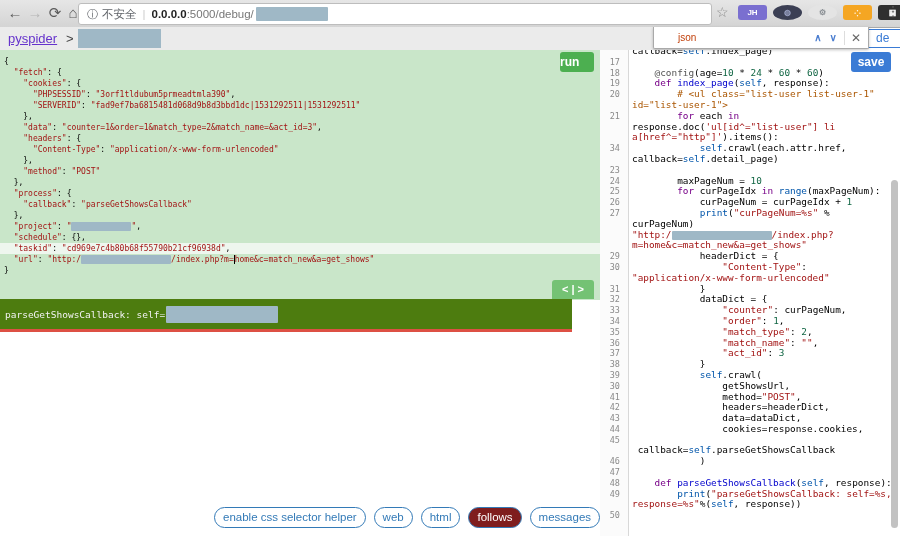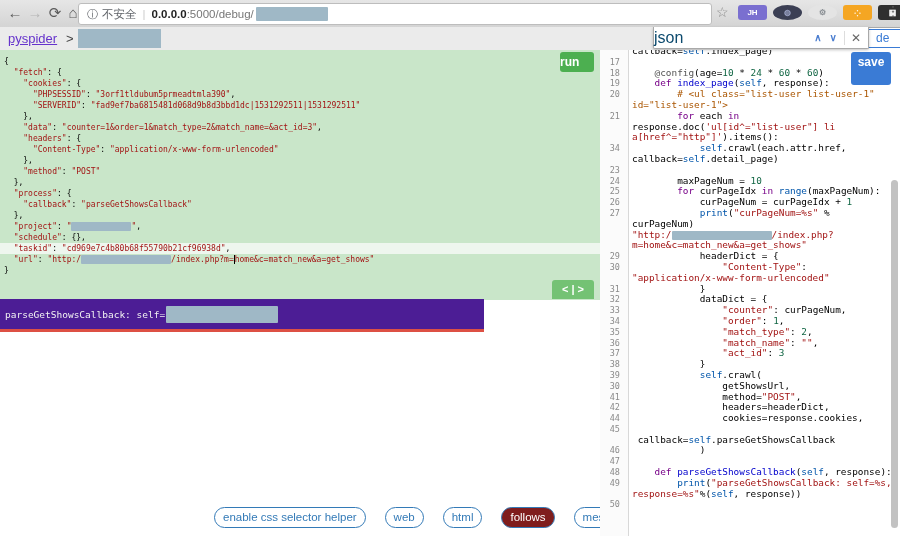--- a/index.html
+++ b/index.html
@@ -32,61 +32,61 @@
   #brand{position:absolute;left:8px;top:4px;font-size:13px;color:#6633cc;text-decoration:underline;}
   #brand-sep{position:absolute;left:66px;top:4px;font-size:13px;color:#444;}
   #header-redact{position:absolute;left:78px;top:2px;width:83px;height:19px;background:#9fb8c6;}
   #partial-btn{position:absolute;left:866px;top:2px;width:40px;height:17px;border:1px solid #3a7bd5;
                border-radius:3px;background:#fff;color:#3a7bd5;font-size:12px;padding-left:9px;line-height:17px;}
 
   
   #findbar{position:absolute;left:653px;top:27px;width:214px;height:21px;background:#fff;
            border:1px solid #a9a9a9;border-top:none;border-radius:0 0 2px 2px;
            box-shadow:0 1px 3px rgba(0,0,0,.25);display:flex;align-items:center;z-index:30;}
-  #find-query{flex:1;font-size:16px;color:#0c4a6e;padding-left:0;}
+  #find-query{flex:1;font-size:10px;color:#c2410c;padding-left:24px;}
   .chev{font-size:10px;color:#4d7fd0;padding:0 4px;font-weight:bold;}
   #find-div{width:1px;height:14px;background:#ddd;margin:0 3px;}
   #find-close{font-size:12px;color:#666;padding:0 7px 0 3px;}
 
   
   #leftpanel{position:absolute;left:0;top:50px;width:600px;height:486px;background:#fff;}
   #json-editor{position:absolute;left:0;top:0;width:600px;height:250px;background:#c9e6c9;overflow:hidden;}
   #json-lines{position:absolute;left:0;top:6px;width:600px;
               font-family:"DejaVu Sans Mono",monospace;font-size:8px;line-height:11px;}
   .jline{white-space:pre;padding-left:4px;height:11px;}
   .jline.hl{background:#eef6ee;}
   .jline .redact{height:9px;}
   .cursor{display:inline-block;width:1px;height:9px;background:#000;vertical-align:text-bottom;}
 
   #run-btn{position:absolute;right:6px;top:2px;width:34px;height:20px;background:#4caf50;color:#fff;
            font-size:12px;font-weight:bold;line-height:20px;border-radius:3px;}
   #nav-tab{position:absolute;right:6px;top:230px;width:42px;height:19px;background:#74c274;color:#fff;
            font-size:11px;text-align:center;line-height:19px;border-radius:3px 3px 0 0;font-weight:bold;}
 
-  #outputbar{position:absolute;left:0;top:249px;width:484px;height:30px;background:#4c1d95;
+  #outputbar{position:absolute;left:0;top:249px;width:572px;height:30px;background:#4d7c0f;
              border-bottom:3px solid #dd5044;display:flex;align-items:center;}
   #outputbar .txt{font-family:"DejaVu Sans Mono",monospace;font-size:9.5px;color:#f2f2f2;
                   white-space:pre;margin-left:5px;}
   #outputbar .redact{width:112px;height:17px;margin:0 1px;}
 
-  #tab-row{position:absolute;left:214px;top:457px;display:flex;gap:19px;}
+  #tab-row{position:absolute;left:214px;top:457px;display:flex;gap:8px;}
   .tabbtn{border:1px solid #337ab7;color:#337ab7;background:#fff;border-radius:12px;
           font-size:11.5px;padding:3px 8px;line-height:13px;white-space:nowrap;}
   .tabbtn.active{background:#7f1d1d;color:#fff;}
 
   
   #rightpanel{position:absolute;left:600px;top:50px;width:300px;height:486px;background:#fff;overflow:hidden;}
   #gutter-bg{position:absolute;left:0;top:0;width:28px;height:486px;background:#fbfbfb;border-right:1px solid #d8d8d8;}
   #code-rows{position:absolute;left:0;top:-4px;width:300px;
              font-family:"DejaVu Sans Mono",monospace;font-size:9.4px;line-height:10.8px;}
   .crow{display:flex;height:10.8px;white-space:pre;}
   .crow .num{width:20px;flex:none;text-align:right;padding-right:9px;color:#8a8a8a;font-size:8.5px;}
   .crow .src{flex:1;overflow:hidden;padding-left:3px;}
   .crow .redact{height:9px;}
-  #save-btn{position:absolute;right:9px;top:2px;width:40px;height:33px;background:#3a7bd5;color:#fff;
+  #save-btn{position:absolute;right:9px;top:2px;width:40px;height:20px;background:#3a7bd5;color:#fff;
             font-size:12px;font-weight:bold;text-align:center;line-height:20px;border-radius:3px;z-index:5;}
   #scroll-thumb{position:absolute;right:2px;top:130px;width:7px;height:348px;background:#c2c2c2;border-radius:4px;}
 
   
   .t-p{color:#000;}
   .t-s{color:#a21414;}
   .t-k{color:#770088;}
   .t-d{color:#0000cc;}
   .t-u{color:#116644;}
   .t-c{color:#aa5500;}
@@ -209,20 +209,21 @@
         <div class="crow"><span class="num">33</span><span class="src"><span class="t-p">                </span><span class="t-s">"counter"</span><span class="t-p">: curPageNum,</span></span></div>
         <div class="crow"><span class="num">34</span><span class="src"><span class="t-p">                </span><span class="t-s">"order"</span><span class="t-p">: </span><span class="t-u">1</span><span class="t-p">,</span></span></div>
         <div class="crow"><span class="num">35</span><span class="src"><span class="t-p">                </span><span class="t-s">"match_type"</span><span class="t-p">: </span><span class="t-u">2</span><span class="t-p">,</span></span></div>
         <div class="crow"><span class="num">36</span><span class="src"><span class="t-p">                </span><span class="t-s">"match_name"</span><span class="t-p">: </span><span class="t-s">""</span><span class="t-p">,</span></span></div>
         <div class="crow"><span class="num">37</span><span class="src"><span class="t-p">                </span><span class="t-s">"act_id"</span><span class="t-p">: </span><span class="t-u">3</span></span></div>
         <div class="crow"><span class="num">38</span><span class="src"><span class="t-p">            }</span></span></div>
         <div class="crow"><span class="num">39</span><span class="src"><span class="t-p">            </span><span class="t-b">self</span><span class="t-p">.crawl(</span></span></div>
         <div class="crow"><span class="num">30</span><span class="src"><span class="t-p">                getShowsUrl,</span></span></div>
         <div class="crow"><span class="num">41</span><span class="src"><span class="t-p">                method=</span><span class="t-s">"POST"</span><span class="t-p">,</span></span></div>
         <div class="crow"><span class="num">42</span><span class="src"><span class="t-p">                headers=headerDict,</span></span></div>
+        <div class="crow"><span class="num">43</span><span class="src"><span class="t-p">                data=dataDict,</span></span></div>
         <div class="crow"><span class="num">44</span><span class="src"><span class="t-p">                cookies=response.cookies,</span></span></div>
         <div class="crow"><span class="num">45</span><span class="src"></span></div>
         <div class="crow"><span class="num"></span><span class="src"><span class="t-p"> callback=</span><span class="t-b">self</span><span class="t-p">.parseGetShowsCallback</span></span></div>
         <div class="crow"><span class="num">46</span><span class="src"><span class="t-p">            )</span></span></div>
         <div class="crow"><span class="num">47</span><span class="src"></span></div>
         <div class="crow"><span class="num">48</span><span class="src"><span class="t-p">    </span><span class="t-k">def</span><span class="t-p"> </span><span class="t-d">parseGetShowsCallback</span><span class="t-p">(</span><span class="t-b">self</span><span class="t-p">, response):</span></span></div>
         <div class="crow"><span class="num">49</span><span class="src"><span class="t-p">        </span><span class="t-b">print</span><span class="t-p">(</span><span class="t-s">"parseGetShowsCallback: self=%s,</span></span></div>
         <div class="crow"><span class="num"></span><span class="src"><span class="t-s">response=%s"</span><span class="t-p">%(</span><span class="t-b">self</span><span class="t-p">, response))</span></span></div>
         <div class="crow"><span class="num">50</span><span class="src"></span></div>
       </div>

